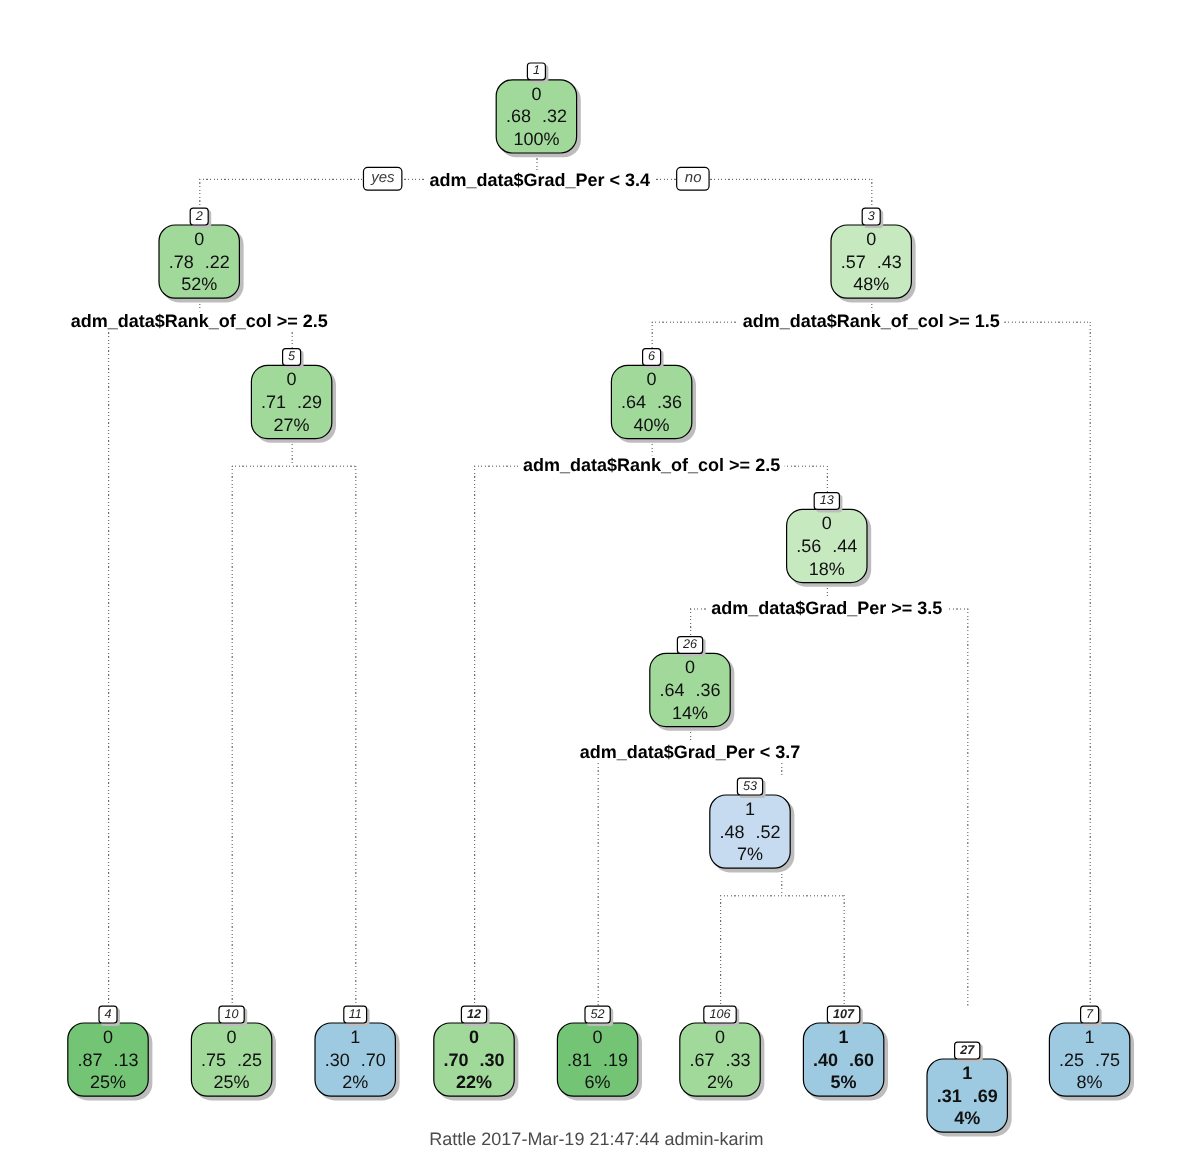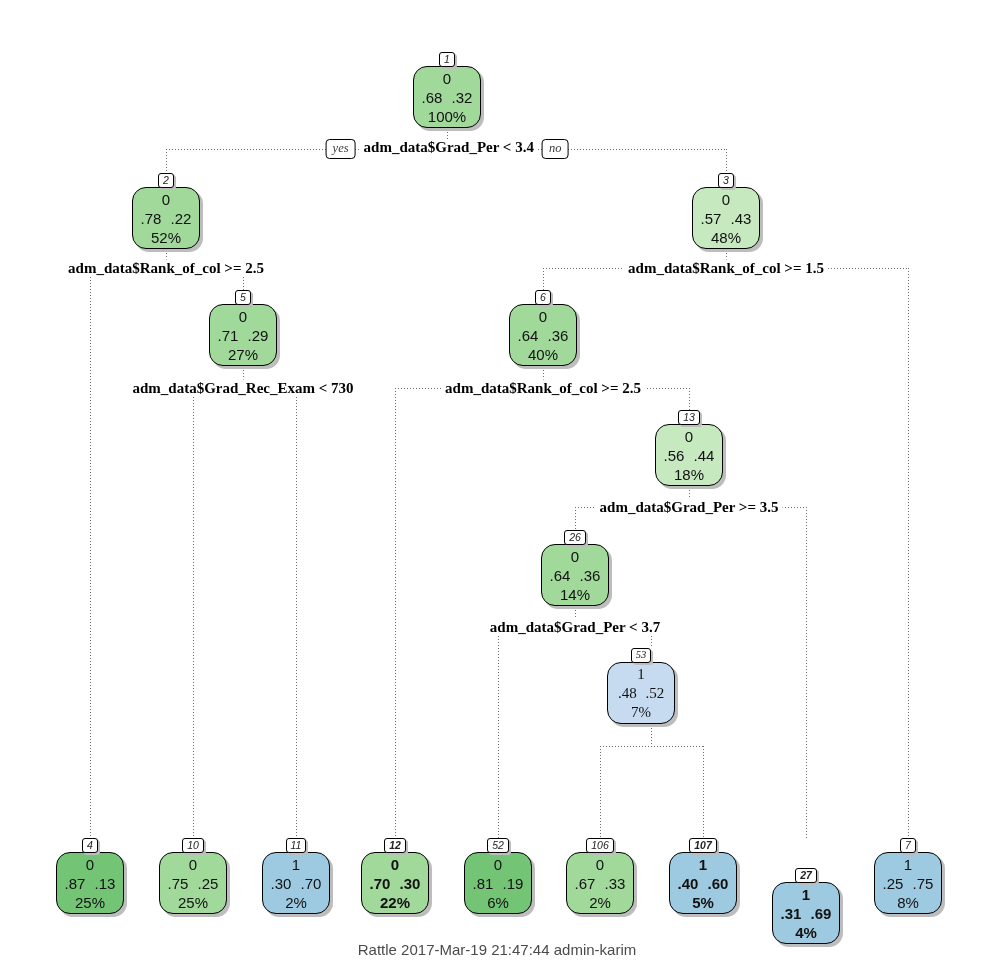--- a/index.html
+++ b/index.html
@@ -12,22 +12,22 @@
   .hline {
     position:absolute; height:1px;
     background:repeating-linear-gradient(to right,#6e6e6e 0 1px,transparent 1px 3px);
   }
   .vline {
     position:absolute; width:1px;
     background:repeating-linear-gradient(to bottom,#6e6e6e 0 1px,transparent 1px 3px);
   }
   .split-wrap {
     position:absolute; transform:translate(-50%,-50%);
-    display:flex; align-items:flex-start; gap:4px;
-    white-space:nowrap; z-index:3;font-family:Liberation Serif, serif;
+    display:flex; align-items:flex-end; gap:18px;
+    white-space:nowrap; z-index:3;
   }
   .split-label {
     background:#fff; padding:0 4px;
     font-weight:bold; font-size:15px; color:#000;
   }
   .branch-box {
     background:#fff; border:1px solid #000; border-radius:4px;
     font-style:italic; font-size:12.5px; line-height:15px;
     padding:1px 6px 2px; color:#3a3a3a;
   }
@@ -82,23 +82,20 @@
     <div class="vline" style="left: 726px; top: 250px; height: 18px;"></div>
     <div class="vline" style="left: 543px; top: 268px; height: 22px;"></div>
     <div class="vline" style="left: 908px; top: 268px; height: 570px;"></div>
     <div class="split-wrap" style="left: 726px; top: 268px;">
       <span class="split-label">adm_data$Rank_of_col &gt;= 1.5</span>
     </div>
     <div class="hline" style="left: 193px; top: 388px; width: 103px;"></div>
     <div class="vline" style="left: 243px; top: 367px; height: 21px;"></div>
     <div class="vline" style="left: 193px; top: 388px; height: 450px;"></div>
     <div class="vline" style="left: 296px; top: 388px; height: 450px;"></div>
-    <div class="split-wrap" style="left: 243px; top: 388px;">
-      <span class="split-label">adm_data$Grad_Rec_Exam &lt; 730</span>
-    </div>
     <div class="hline" style="left: 395px; top: 388px; width: 294px;"></div>
     <div class="vline" style="left: 543px; top: 367px; height: 21px;"></div>
     <div class="vline" style="left: 395px; top: 388px; height: 450px;"></div>
     <div class="vline" style="left: 689px; top: 388px; height: 22px;"></div>
     <div class="split-wrap" style="left: 543px; top: 388px;">
       <span class="split-label">adm_data$Rank_of_col &gt;= 2.5</span>
     </div>
     <div class="hline" style="left: 575px; top: 507px; width: 231px;"></div>
     <div class="vline" style="left: 689px; top: 487px; height: 20px;"></div>
     <div class="vline" style="left: 575px; top: 507px; height: 23px;"></div>
@@ -166,21 +163,21 @@
       </div>
     </div>
     <div class="node" style="left: 541px; top: 530px;">
       <div class="tab">26</div>
       <div class="body" style="background: rgb(161, 217, 155);">
         <div class="cls">0</div>
         <div class="probs">.64 .36</div>
         <div class="pct">14%</div>
       </div>
     </div>
-    <div class="node" style="left: 607px; top: 648px; font-family: Liberation Serif, serif;">
+    <div class="node" style="left: 591px; top: 648px;">
       <div class="tab">53</div>
       <div class="body" style="background: rgb(198, 219, 239);">
         <div class="cls">1</div>
         <div class="probs">.48 .52</div>
         <div class="pct">7%</div>
       </div>
     </div>
     <div class="node" style="left: 56px; top: 838px;">
       <div class="tab">4</div>
       <div class="body" style="background: rgb(116, 196, 118);">

